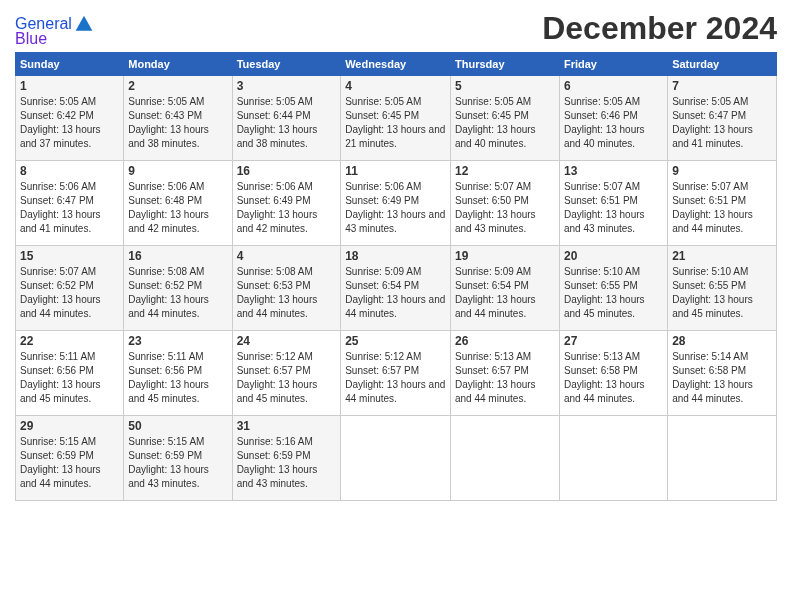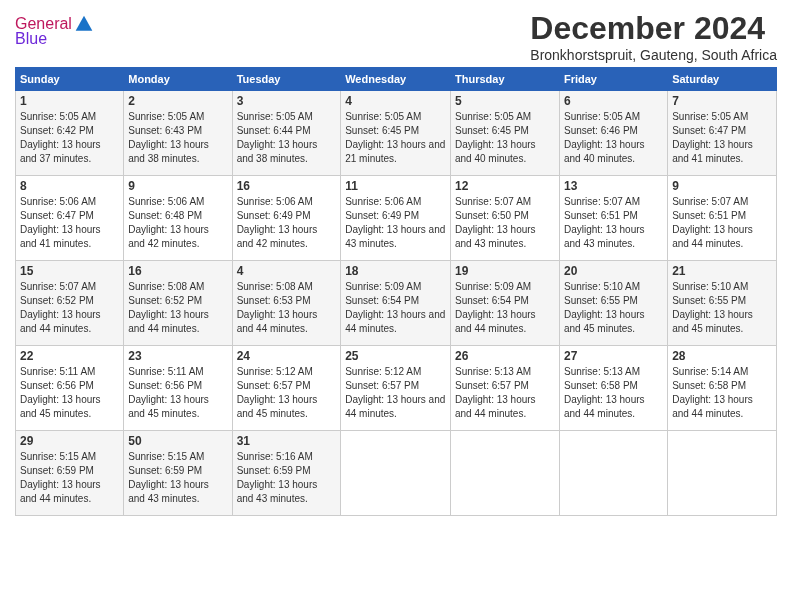--- a/index.html
+++ b/index.html
@@ -18,29 +18,29 @@
       display: flex;
       align-items: flex-start;
       justify-content: space-between;
       margin-bottom: 4px;
     }
     .logo {
       display: flex;
       align-items: center;
       margin-top: 4px;
     }
-    .logo-general { color: #be185d; }
+    .logo-general { color: #1d4ed8; }
     .logo-blue { color: #1a73c8; }
     .logo-icon {
       width: 20px;
       height: 20px;
       margin-left: 2px;
     }
     .title-area {
-      text-align: left;
+      text-align: center;
     }
     .month-title {
       font-size: 32px;
       font-weight: bold;
       color: #333;
     }
     .subtitle {
       font-size: 14px;
       color: #333;
     }
@@ -99,21 +99,20 @@
           <span class="logo-general">General</span>
           <svg class="logo-icon" viewBox="0 0 24 24">
             <polygon points="12,2 22,20 2,20" fill="#1a73c8"></polygon>
           </svg>
         </div>
         <div class="logo-blue" style="font-size:16px;font-weight:normal;color:#6d28d9;margin-top:-4px;">Blue</div>
       </div>
     </div>
     <div class="title-area">
       <div class="month-title">December 2024</div>
-      <div class="subtitle">Bronkhorstspruit, Gauteng, South Africa</div>
     </div>
   </div>
 
   <table class="calendar">
     <thead>
       <tr>
         <th>Sunday</th>
         <th>Monday</th>
         <th>Tuesday</th>
         <th>Wednesday</th>

